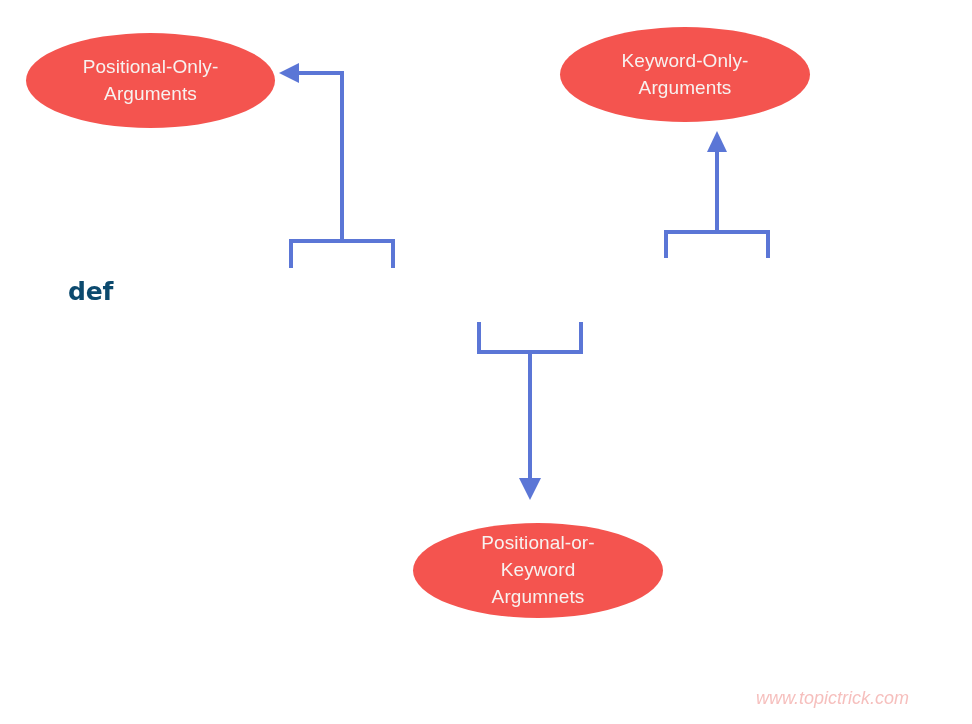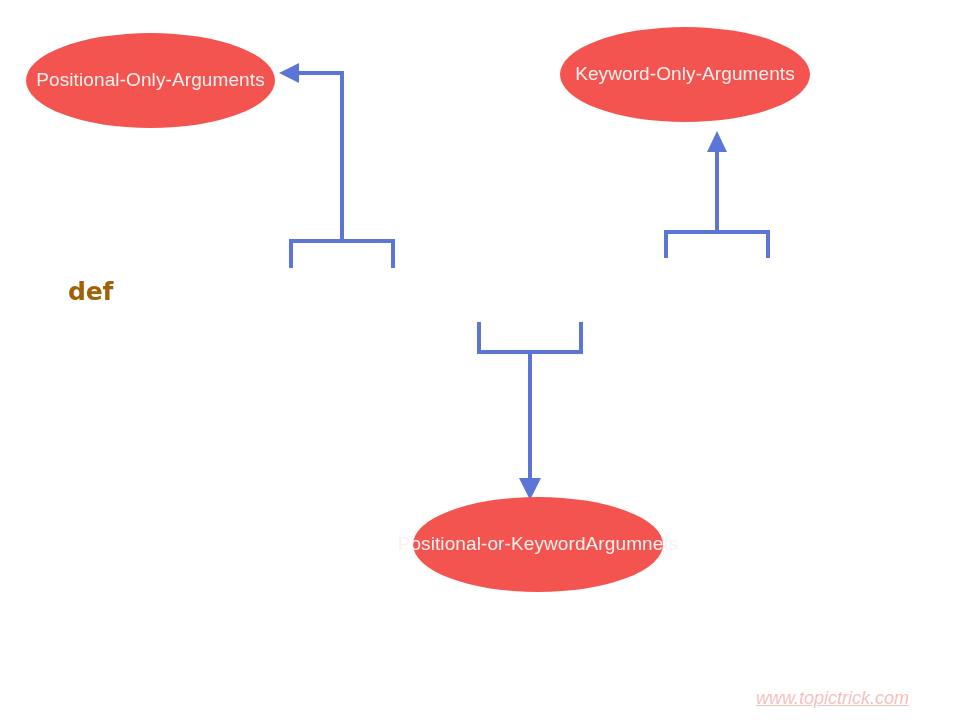--- a/index.html
+++ b/index.html
@@ -26,72 +26,71 @@
     width: 972px;
     height: 724px;
     pointer-events: none;
   }
   
   .node {
     position: absolute;
     border-radius: 50%;
     background: #F4544F;
     display: flex;
-    flex-direction: row;
+    flex-direction: column;
     align-items: center;
     justify-content: center;
     text-align: center;
     color: #f7f2f0;
     font-family: "Liberation Sans", sans-serif;
     font-size: 19px;
     line-height: 1.42;
     letter-spacing: 0.1px;
   }
   .node .line { display: block; white-space: nowrap; }
 
   #node-positional-only {
     left: 26px;  top: 33px;  width: 249px; height: 95px;
   }
   #node-keyword-only {
     left: 560px; top: 27px;  width: 250px; height: 95px;
   }
   #node-positional-or-keyword {
-    left: 413px; top: 497px; width: 250px; height: 95px;
+    left: 413px; top: 523px; width: 250px; height: 95px;
   }
 
   
   #code-signature {
     position: absolute;
     left: 68px;
     top: 274px;
     height: 34px;
     display: flex;
     align-items: center;
     font-family: "DejaVu Sans", sans-serif;
     font-size: 25px;
     font-weight: bold;
     color: #0d0d0d;
     white-space: pre;
     letter-spacing: -0.2px;
   }
   #code-signature .kw {
-    color: #a16207;
+    color: #0c4a6e;
     margin-right: 2px;
   }
 
   
   #watermark {
     position: absolute;
     left: 756px;
     top: 688px;
     font-family: "Liberation Sans", sans-serif;
     font-size: 18px;
     font-style: italic;
     color: #F6BFBD;
-    text-decoration: underline;
     white-space: nowrap;
   }
 </style>
 </head>
 <body>
 
 <div id="canvas">
 
   <svg id="connectors" viewBox="0 0 972 724" width="972" height="724">
     <defs>

